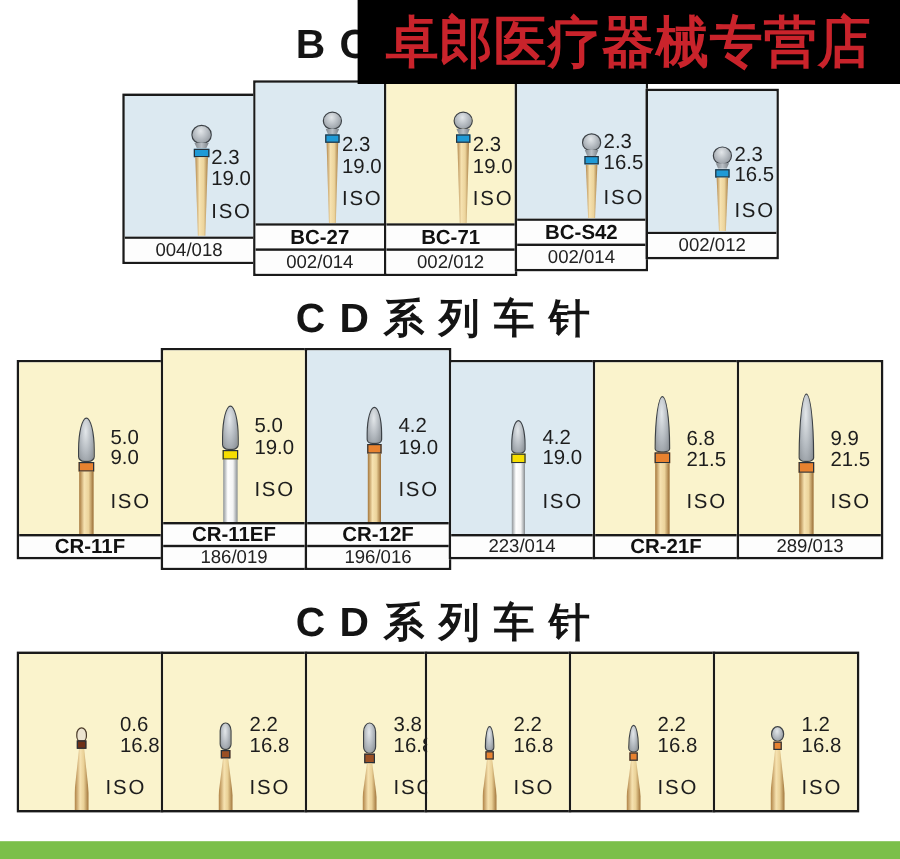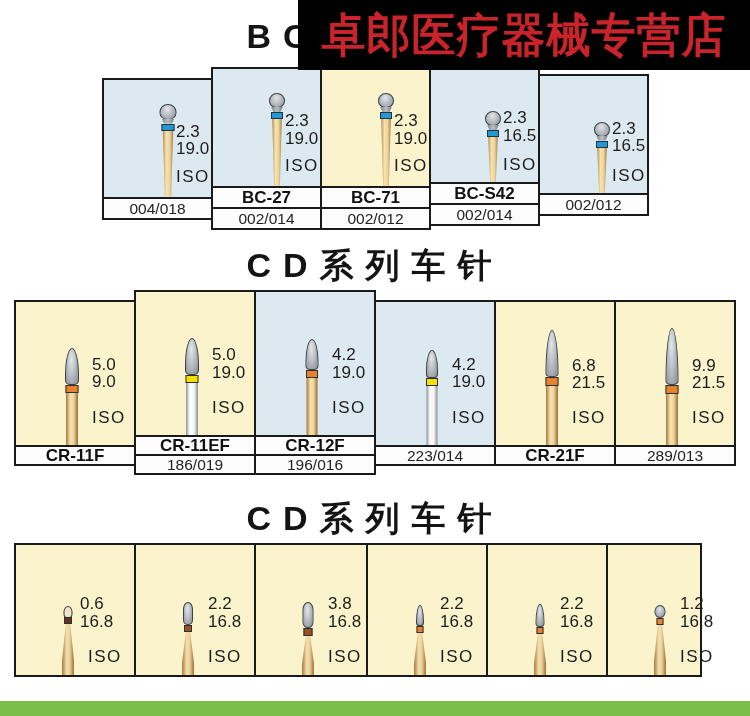--- a/index.html
+++ b/index.html
@@ -270,21 +270,21 @@
 
   <div class="row cdrow" style="left:14px;top:543px">
 
     <div class="col" style="width:122px">
       <div class="img bg-y">
         <div class="bur" style="left:52px">
           <div class="head hd-dome" style="top:61px;width:9px;height:12px"></div>
           <div class="band bd-dark" style="top:72px;width:8px;height:7px"></div>
           <div class="shaft sh-funnel" style="top:79px;width:12px;height:51px"></div>
         </div>
-        <div class="dims" style="left:64px;top:50px">
+        <div class="dims" style="left:84px;top:50px">
           <div>0.6</div>
           <div>16.8</div>
         </div>
         <div class="iso" style="left:72px;top:102px">ISO</div>
       </div>
     </div>
 
     <div class="col" style="width:122px">
       <div class="img bg-y">
         <div class="bur" style="left:52px">
@@ -293,21 +293,21 @@
           <div class="shaft sh-funnel" style="top:87px;width:12px;height:43px"></div>
         </div>
         <div class="dims" style="left:72px;top:50px">
           <div>2.2</div>
           <div>16.8</div>
         </div>
         <div class="iso" style="left:72px;top:102px">ISO</div>
       </div>
     </div>
 
-    <div class="col" style="width:114px">
+    <div class="col" style="width:102px">
       <div class="img bg-y">
         <div class="bur" style="left:52px">
           <div class="head hd-cyl" style="top:57px;width:11px;height:26px"></div>
           <div class="band bd-brown" style="top:83px;width:9px;height:8px"></div>
           <div class="shaft sh-funnel" style="top:91px;width:12px;height:39px"></div>
         </div>
         <div class="dims" style="left:72px;top:50px">
           <div>3.8</div>
           <div>16.8</div>
         </div>
@@ -338,21 +338,21 @@
           <div class="shaft sh-funnel" style="top:89px;width:12px;height:41px"></div>
         </div>
         <div class="dims" style="left:72px;top:50px">
           <div>2.2</div>
           <div>16.8</div>
         </div>
         <div class="iso" style="left:72px;top:102px">ISO</div>
       </div>
     </div>
 
-    <div class="col" style="width:96px">
+    <div class="col" style="width:122px">
       <div class="img bg-y">
         <div class="bur" style="left:52px">
           <div class="head hd-ball" style="top:60px;width:11px;height:13px"></div>
           <div class="band bd-orange" style="top:73px;width:7px;height:7px"></div>
           <div class="shaft sh-funnel" style="top:80px;width:12px;height:50px"></div>
         </div>
         <div class="dims" style="left:72px;top:50px">
           <div>1.2</div>
           <div>16.8</div>
         </div>

